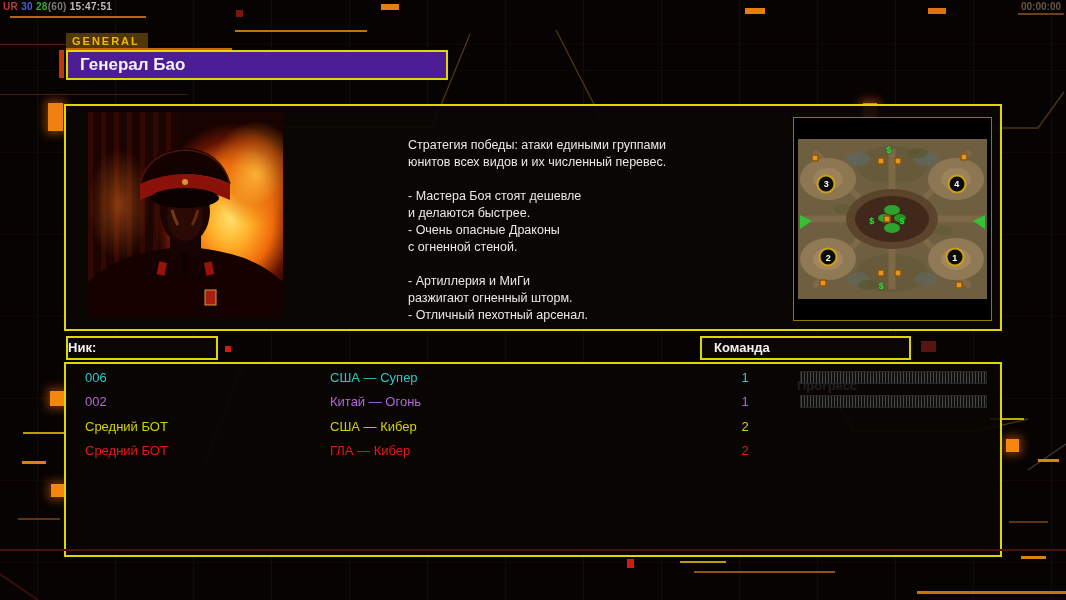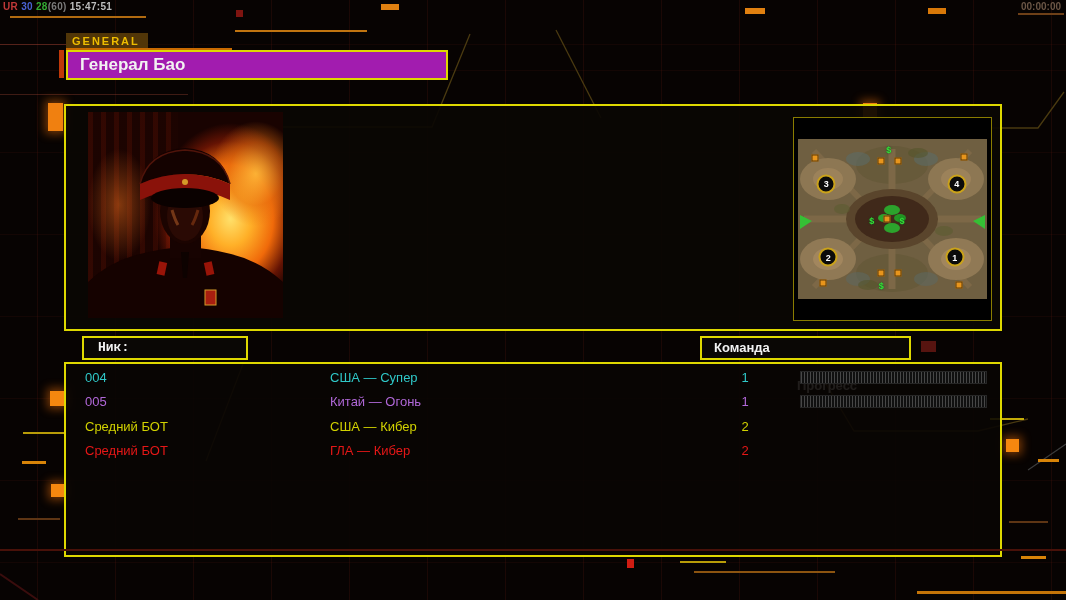--- a/index.html
+++ b/index.html
@@ -16,21 +16,21 @@
   svg.circuit{position:absolute;inset:0;width:100%;height:100%;}
 
   
   .debug{position:absolute;left:3px;top:1px;font-size:10px;font-weight:bold;letter-spacing:.3px;}
   .clock{position:absolute;right:5px;top:1px;font-size:10px;font-weight:bold;color:#6b5646;}
 
   
   .gen-tab{position:absolute;left:66px;top:33px;background:#513608;color:#eebd00;
            font-size:11px;font-weight:bold;letter-spacing:2px;padding:2px 8px 1px 6px;}
   .tab-underline{position:absolute;left:66px;top:48px;width:166px;height:2px;background:#c96a00;}
-  .title-box{position:absolute;left:66px;top:50px;width:366px;height:26px;background:#a21caf;
+  .title-box{position:absolute;left:66px;top:50px;width:366px;height:26px;background:#4c1d95;
              border:2px solid #ded800;line-height:26px;padding-left:12px;
              font-size:17px;font-weight:bold;color:#f2f2f2;}
 
   
   .main-box{position:absolute;left:64px;top:104px;width:934px;height:223px;
             border:2px solid #ded800;background:rgba(10,6,3,.92);}
   .strategy{position:absolute;left:408px;top:137px;width:330px;font-size:12.5px;line-height:17px;
             color:#e9e9e9;white-space:pre-line;}
 
   
@@ -55,21 +55,21 @@
               border:2px solid #caa21a;color:#fff;font-size:9px;font-weight:bold;
               display:flex;align-items:center;justify-content:center;transform:translate(-50%,-50%);}
   .money{position:absolute;color:#35e035;font-weight:bold;font-size:9px;transform:translate(-50%,-50%);
          text-shadow:0 0 2px #052;}
   .tech{position:absolute;width:5px;height:5px;background:#e8951c;border:1px solid #5a3808;
         transform:translate(-50%,-50%);}
 
   
   .hdr-box{position:absolute;top:336px;height:20px;border:2px solid #ded800;background:#0a0705;
            font-size:13px;font-weight:bold;color:#f2f2f2;line-height:20px;}
-  .hdr-nick{left:82px;width:148px;padding-left:14px;font-family:Liberation Mono, monospace;}
+  .hdr-nick{left:66px;width:148px;}
   .hdr-general{left:316px;width:193px;padding-left:14px;}
   .hdr-teamprog{left:700px;width:207px;}
   .hdr-teamprog span{position:absolute;top:0;}
   .hdr-team{left:12px;} .hdr-prog{left:95px;margin-top:38px;}
 
   
   .roster-box{position:absolute;left:64px;top:362px;width:934px;height:191px;
               border:2px solid #ded800;background:rgba(9,5,3,.9);}
   .rows{position:absolute;left:66px;top:366px;width:934px;}
   .player-row{position:relative;height:24.4px;font-size:13px;}
@@ -159,20 +159,31 @@
       <path d="M52,72 Q74,62 97,62 Q120,62 142,72 L142,88 Q120,78 97,78 Q74,78 52,88 Z" fill="#8a120a"></path>
       <ellipse cx="97" cy="86" rx="34" ry="10" fill="#0a0100"></ellipse>
       <circle cx="97" cy="70" r="3" fill="#d49a28"></circle>
       <path d="M93,140 L101,140 L99,166 L95,166 Z" fill="#0d0200"></path>
       <rect x="70" y="150" width="8" height="13" fill="#991408" transform="rotate(12 74 156)"></rect>
       <rect x="117" y="150" width="8" height="13" fill="#991408" transform="rotate(-12 121 156)"></rect>
       <rect x="117" y="178" width="11" height="15" fill="#a81e10" stroke="#d49a28" stroke-width="1"></rect>
     </svg>
   </div>
 
+  <div class="strategy">Стратегия победы: атаки едиными группами
+юнитов всех видов и их численный перевес.
+
+- Мастера Боя стоят дешевле
+и делаются быстрее.
+- Очень опасные Драконы
+с огненной стеной.
+
+- Артиллерия и МиГи
+разжигают огненный шторм.
+- Отличный пехотный арсенал.</div>
 
   <div class="minimap">
     <div class="map-area">
       <svg viewBox="0 0 189 160" width="189" height="160">
         <rect width="189" height="160" fill="#6f5f41"></rect>
         <ellipse cx="94" cy="26" rx="36" ry="19" fill="#675a3a"></ellipse>
         <ellipse cx="94" cy="134" rx="36" ry="19" fill="#675a3a"></ellipse>
         <ellipse cx="60" cy="20" rx="12" ry="7" fill="#5c6a66" opacity=".6"></ellipse>
         <ellipse cx="128" cy="20" rx="12" ry="7" fill="#5c6a66" opacity=".6"></ellipse>
         <ellipse cx="60" cy="140" rx="12" ry="7" fill="#5c6a66" opacity=".5"></ellipse>
@@ -211,27 +222,27 @@
 
   <div class="hdr-box hdr-nick">Ник:</div>
   <div class="hdr-box hdr-teamprog">
     <span class="hdr-team">Команда</span>
     <span class="hdr-prog">Прогресс</span>
   </div>
 
   <div class="roster-box"></div>
   <div class="rows">
       <div class="player-row" style="color: rgb(47, 200, 200);">
-      <span class="pr-nick">004</span>
+      <span class="pr-nick">006</span>
       <span class="pr-general">США — Супер</span>
       <span class="pr-team">1</span>
       <span class="pr-bar on"></span>
     </div>
       <div class="player-row" style="color: rgb(177, 104, 217);">
-      <span class="pr-nick">005</span>
+      <span class="pr-nick">002</span>
       <span class="pr-general">Китай — Огонь</span>
       <span class="pr-team">1</span>
       <span class="pr-bar on"></span>
     </div>
       <div class="player-row" style="color: rgb(210, 210, 0);">
       <span class="pr-nick">Средний БОТ</span>
       <span class="pr-general">США — Кибер</span>
       <span class="pr-team">2</span>
 
     </div>

